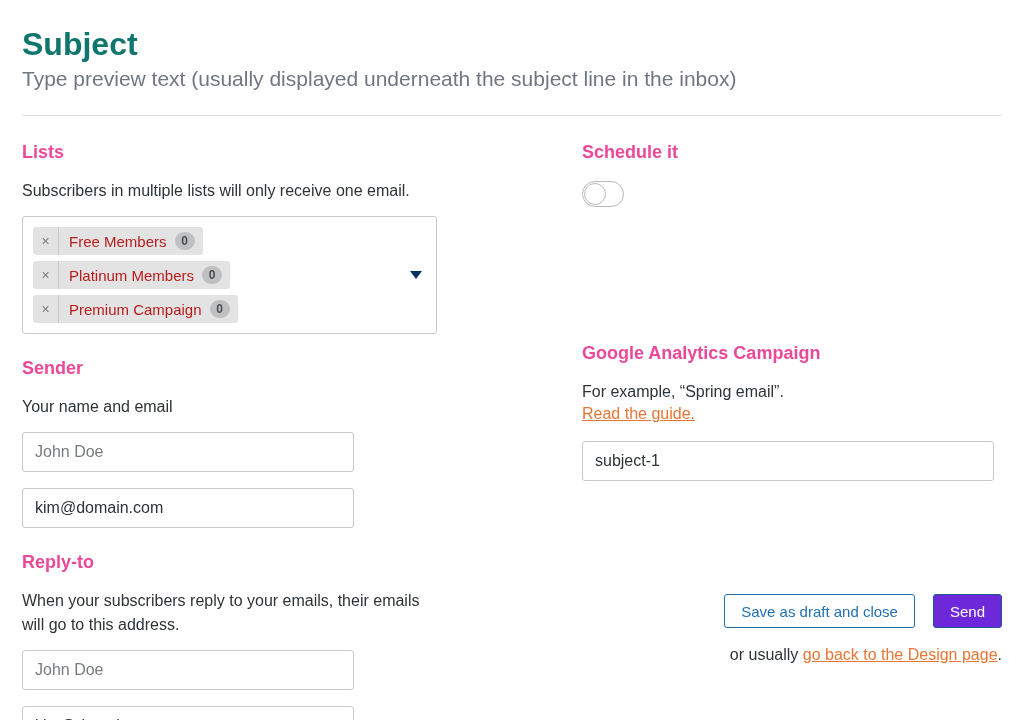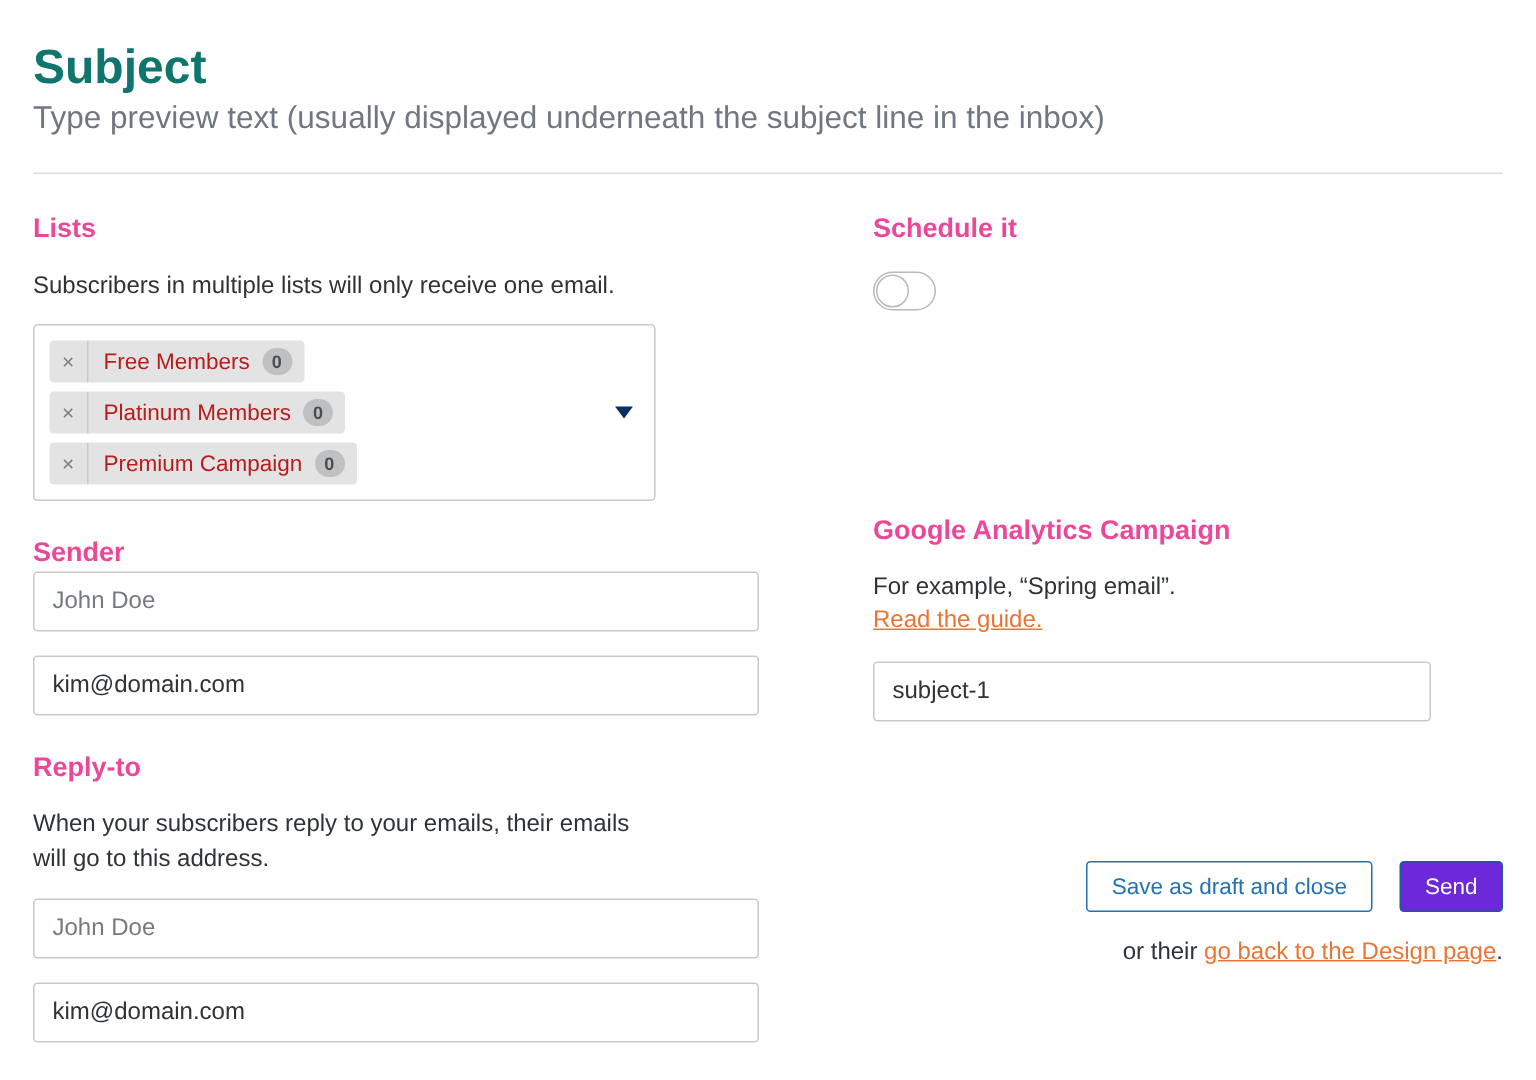--- a/index.html
+++ b/index.html
@@ -109,34 +109,34 @@
     top: 50%;
     transform: translateY(-50%);
     width: 0; height: 0;
     border-left: 6px solid transparent;
     border-right: 6px solid transparent;
     border-top: 8px solid #0b2e63;
     cursor: pointer;
   }
   .field {
     display: block;
-    width: 484px;
+    width: 332px;
     height: 40px;
     border: 1px solid #c8c9cc;
     border-radius: 3px;
     padding: 0 12px;
     font-size: 16px;
     font-family: inherit;
     color: #2e3338;
     background: #fff;
     margin-bottom: 16px;
   }
   .field::placeholder { color: #767b80; }
   .field-right {
-    width: 372px;
+    width: 412px;
   }
   .block { margin-bottom: 24px; }
   .toggle {
     width: 42px;
     height: 26px;
     border-radius: 13px;
     background: #fff;
     border: 1px solid #b8babd;
     position: relative;
     margin-top: 18px;
@@ -151,21 +151,21 @@
     border: 1px solid #b8babd;
   }
   .link {
     color: #e97534;
     text-decoration: underline;
     cursor: pointer;
   }
   .actions {
     position: absolute;
     right: 0;
-    top: 432px;
+    top: 452px;
     text-align: right;
     width: 420px;
   }
   .btn-row {
     display: flex;
     justify-content: flex-end;
     gap: 18px;
     margin-bottom: 18px;
   }
   .btn {
@@ -226,20 +226,21 @@
               <span class="chip-label">Premium Campaign</span>
               <span class="chip-count">0</span>
             </div>
           </div>
           <div class="dropdown-caret"></div>
         </div>
       </div>
 
       <div class="block">
         <div class="section-title">Sender</div>
+        <div class="section-sub">Your name and email</div>
         <input class="field" type="text" placeholder="John Doe" style="">
         <input class="field" type="text" value="kim@domain.com" style="">
       </div>
 
       <div class="block">
         <div class="section-title">Reply-to</div>
         <div class="section-sub" style="max-width:415px">When your subscribers reply to your emails, their emails will go to this address.</div>
         <input class="field" type="text" placeholder="John Doe" style="">
         <input class="field" type="text" value="kim@domain.com" style="">
       </div>
@@ -265,20 +266,20 @@
         </div>
         <input class="field field-right" type="text" value="subject-1" style="">
       </div>
 
       <div class="actions">
         <div class="btn-row">
           <button class="btn btn-secondary">Save as draft and close</button>
           <button class="btn btn-primary">Send</button>
         </div>
         <div class="or-line">
-          <span>or their </span><span class="link">go back to the Design page</span><span>.</span>
+          <span>or usually </span><span class="link">go back to the Design page</span><span>.</span>
         </div>
       </div>
 
     </div>
   </div>
 
 </div>
 
 </body></html>

